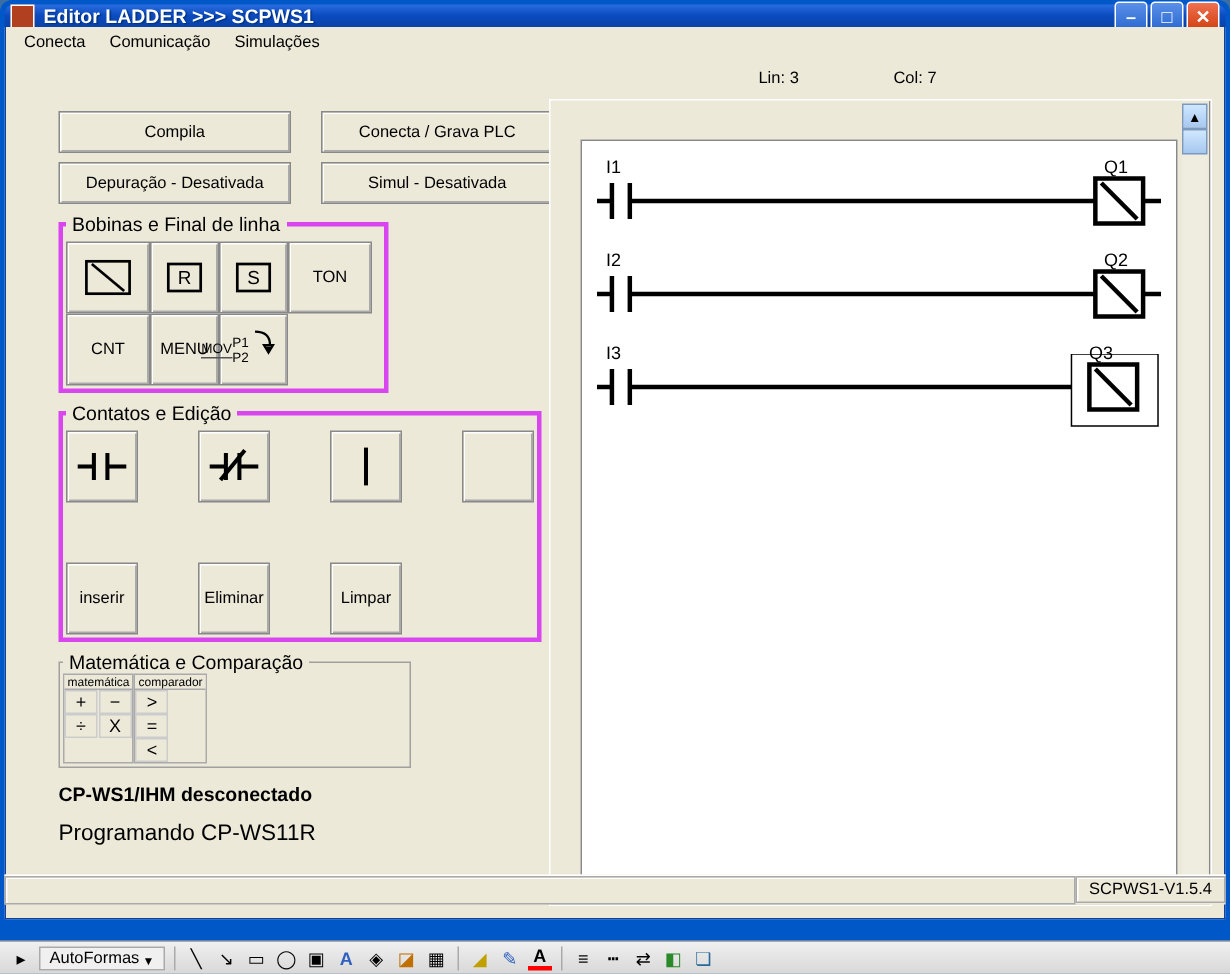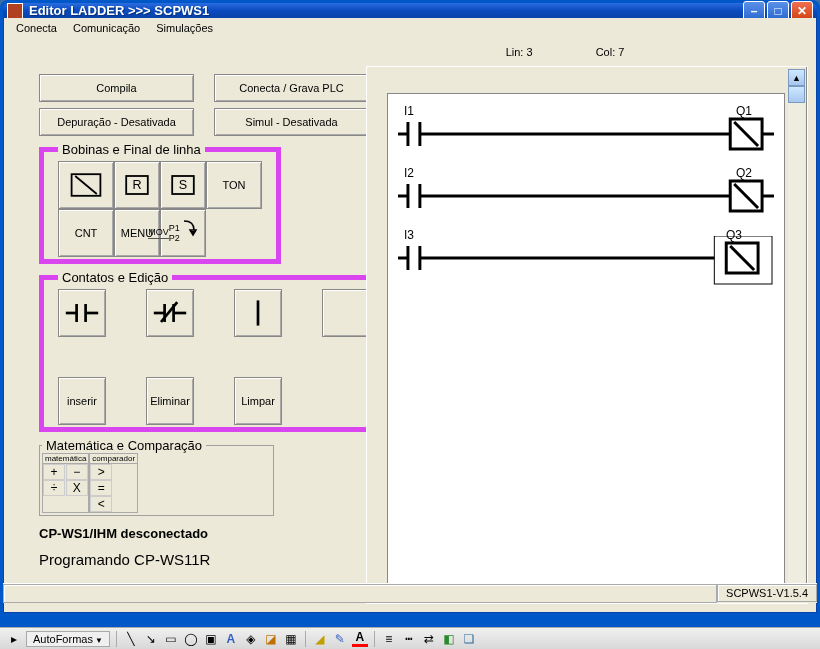--- a/index.html
+++ b/index.html
@@ -91,23 +91,23 @@
     height: 28px;
     width: 155px;
     background: #ece9d8;
     border: 1px solid #888;
     box-shadow: inset 1px 1px 0 #fff, inset -1px -1px 0 #aaa;
     font-size: 11px;
     cursor: pointer;
     display: flex; align-items: center; justify-content: center;
   }
   fieldset.palette {
-    border: 5px solid #d946ef;
+    border: 3px solid #d946ef;
     margin: 6px 0 2px;
-    padding: 4px 14px 2px;
+    padding: 4px 2px 2px;
     width: 322px;
   }
   fieldset.palette legend { font-size: 13px; padding: 0 4px; }
   .palette-grid { display: grid; }
   .g-bfl { grid-template-columns: 56px 46px 46px 56px; grid-auto-rows: 48px; }
   .g-ce  { grid-template-columns: repeat(4, 48px); grid-auto-rows: 48px; gap: 40px; }
   .pal-btn {
     border: 1px solid #888;
     box-shadow: inset 1px 1px 0 #fff, inset -1px -1px 0 #aaa;
     background: #ece9d8;

